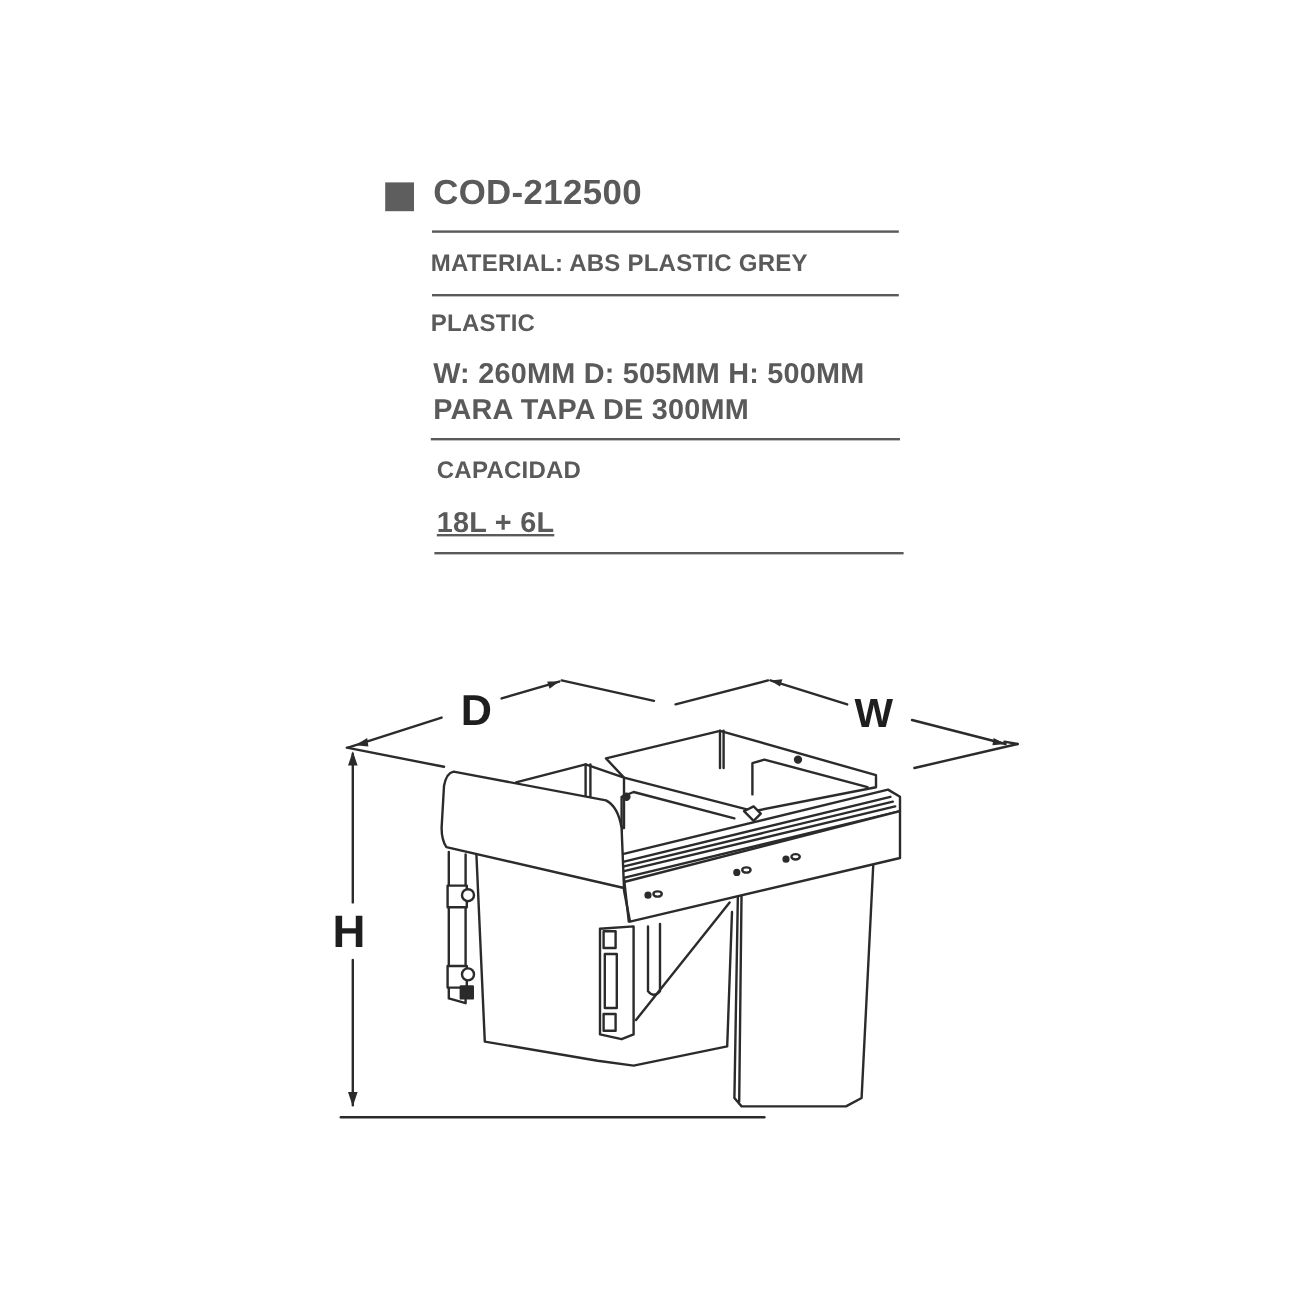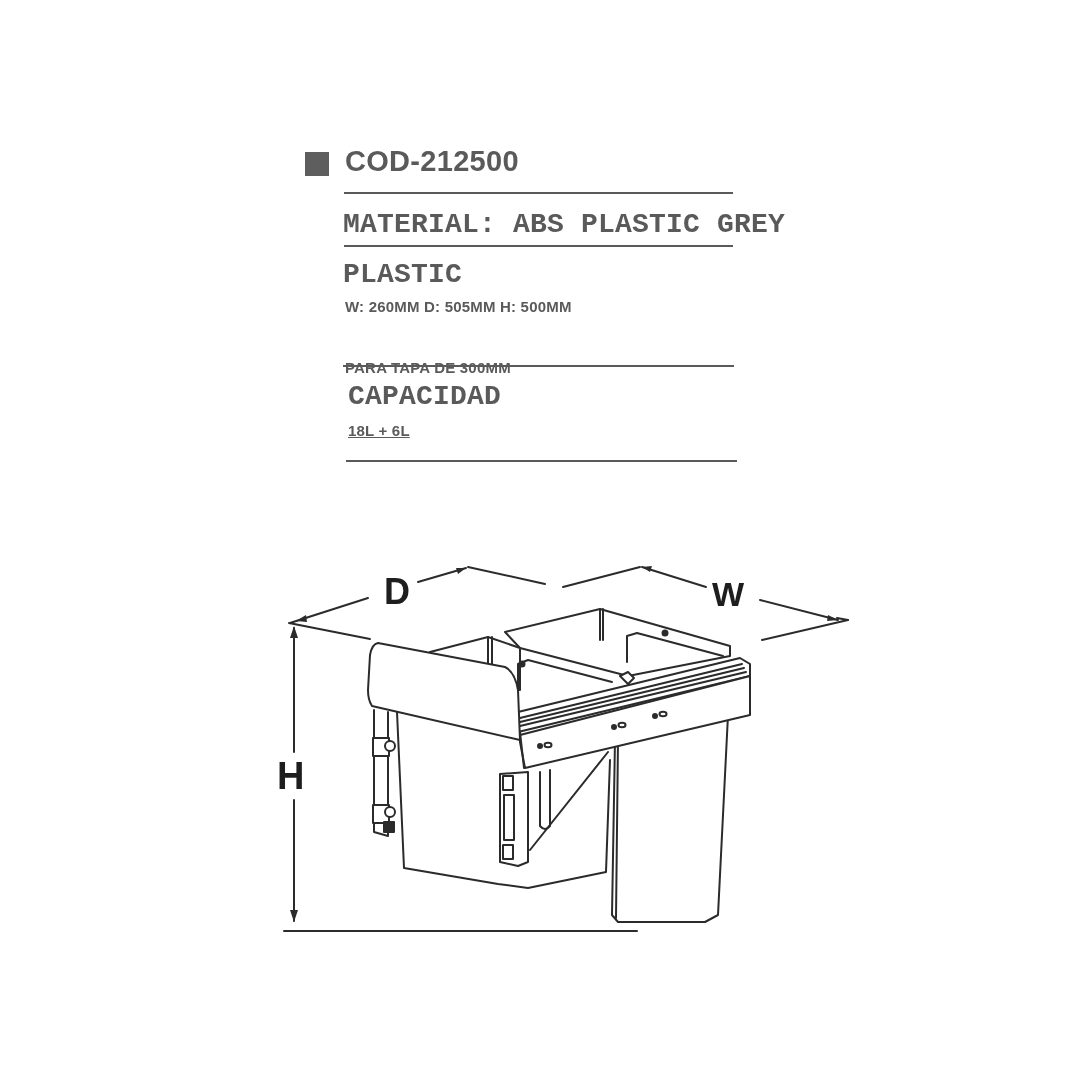--- a/index.html
+++ b/index.html
@@ -1,41 +1,41 @@
 <!DOCTYPE html>
 <html><head>
 <meta charset="utf-8">
 <style>
   html, body { margin: 0; padding: 0; background: #ffffff; }
   body { width: 1080px; height: 1080px; position: relative; overflow: hidden;
          font-family: "Liberation Sans", "DejaVu Sans", sans-serif; }
-  .spec { position: absolute; left: 0; top: 0; width: 884px; height: 480px; }
+  .spec { position: absolute; left: 16px; top: 0; width: 884px; height: 480px; }
   .txt { position: absolute; color: #5a5a5a; font-weight: 700; white-space: nowrap; letter-spacing: 0.2px; }
   .code-square { position: absolute; left: 305px; top: 152px; width: 24px; height: 24px; background: #5e5e5e; }
   .code { left: 345px; top: 145px; font-size: 29px; letter-spacing: 0.3px; }
   .rule { position: absolute; height: 2px; background: #5a5a5a; }
-  .f22 { font-size: 28px; font-family: Liberation Mono, monospace; }
-  .f21 { font-size: 15px; }
+  .f22 { font-size: 20px; }
+  .f21 { font-size: 24px; }
   .drawing { position: absolute; left: 0; top: 0; width: 1080px; height: 1080px; }
   .dimlabel { font-family: "Liberation Sans", "DejaVu Sans", sans-serif; font-weight: 700; fill: #1e1e1e; }
 </style>
 </head>
 <body>
 
 <div class="spec">
   <div class="code-square"></div>
   <div class="txt code">COD-212500</div>
   <div class="rule" style="left:344px; top:192px; width:389px;"></div>
 
   <div class="txt f22" style="left:343px; top:209px;">MATERIAL: ABS PLASTIC GREY</div>
   <div class="rule" style="left:344px; top:245px; width:389px;"></div>
 
   <div class="txt f22" style="left:343px; top:259px;">PLASTIC</div>
   <div class="txt f21" style="left:345px; top:298px;">W: 260MM D: 505MM H: 500MM</div>
-  <div class="txt f21" style="left:345px; top:328px;margin-top:31px;">PARA TAPA DE 300MM</div>
+  <div class="txt f21" style="left:345px; top:328px;">PARA TAPA DE 300MM</div>
   <div class="rule" style="left:343px; top:365px; width:391px;"></div>
 
   <div class="txt f22" style="left:348px; top:381px;">CAPACIDAD</div>
   <div class="txt f21" style="left:348px; top:422px;text-decoration:underline;">18L + 6L</div>
   <div class="rule" style="left:346px; top:460px; width:391px;"></div>
 </div>
 
 <svg class="drawing" viewBox="0 0 1080 1080" fill="none" stroke="#2b2b2b" stroke-width="2" stroke-linejoin="round" stroke-linecap="round">
 
   <g stroke="#2b2b2b" stroke-width="2">

